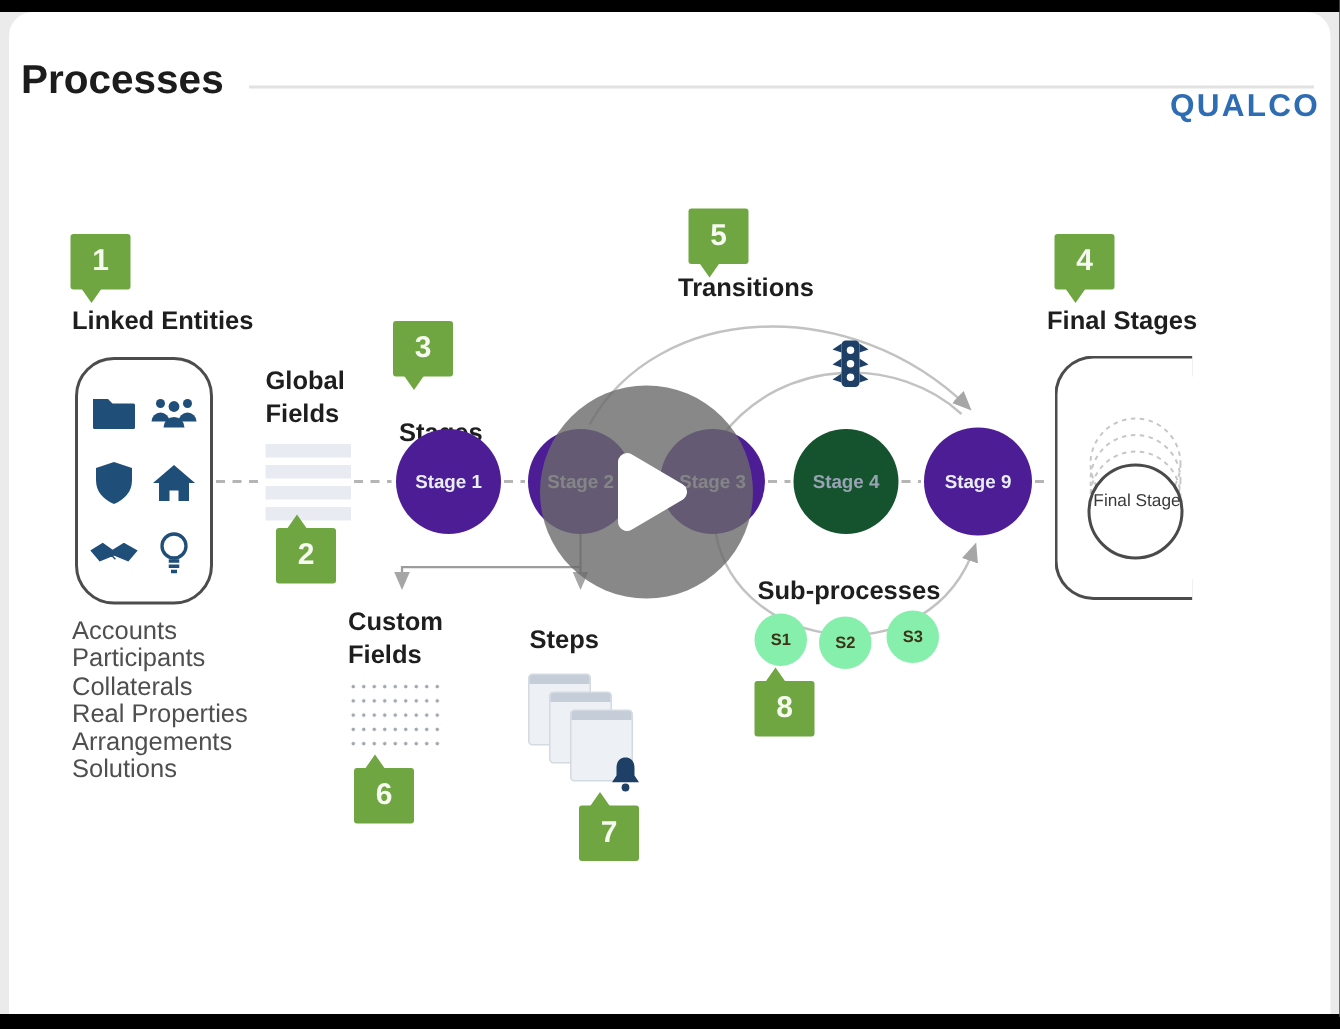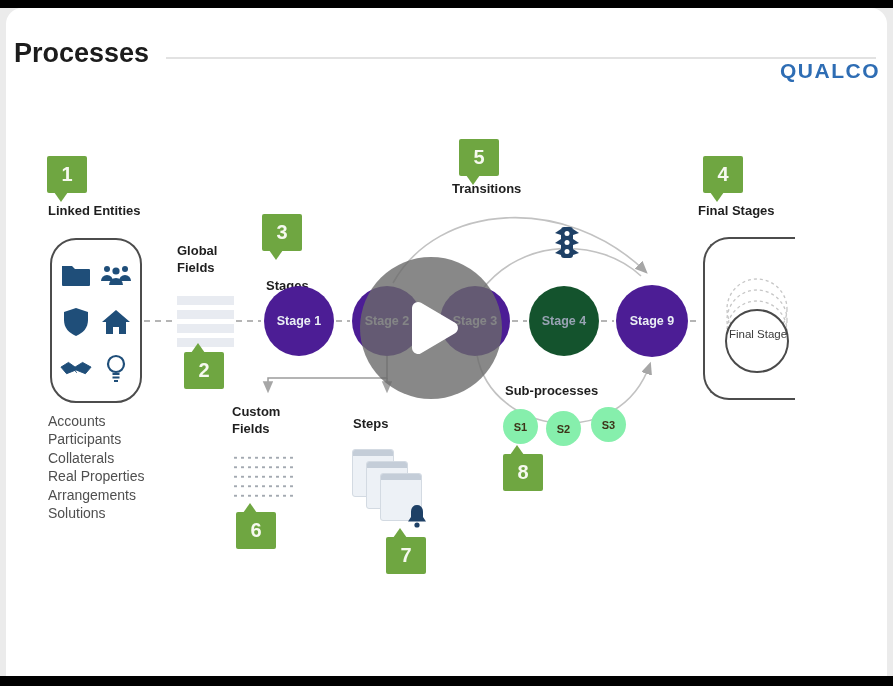--- a/index.html
+++ b/index.html
@@ -18,30 +18,30 @@
           letter-spacing:1.5px; color:#2e6db4;margin-top:33px; }
 
   .badge { position:absolute; width:40px; height:37px; background:#6fa641;
            color:#f6f9ef; font-size:20px; font-weight:700; border-radius:2px;
            display:flex; align-items:center; justify-content:center; }
   .badge.tail-down::after { content:""; position:absolute; left:7px; bottom:-9px;
            border:7px solid transparent; border-bottom:0; border-top:10px solid #6fa641; }
   .badge.tail-up::after { content:""; position:absolute; left:7px; top:-9px;
            border:7px solid transparent; border-top:0; border-bottom:10px solid #6fa641; }
 
-  .label { position:absolute; font-size:13px; font-weight:700; color:#1e1e1e; line-height:1.3; }
+  .label { position:absolute; font-size:17px; font-weight:700; color:#1e1e1e; line-height:1.3; }
 
   .entity-box { left:50px; top:238px; width:92px; height:165px;
                 border:2px solid #4c4c4c; border-radius:26px; }
   .icon-grid { left:56px; top:252px; width:80px; height:140px; display:grid;
                grid-template-columns:1fr 1fr; grid-template-rows:1fr 1fr 1fr;
                align-items:center; justify-items:center; }
   .icon-grid svg { display:block; }
 
-  .entity-list { left:48px; top:412px; font-size:14px; color:#4f4f4f; line-height:18.4px; }
+  .entity-list { left:48px; top:412px; font-size:17px; color:#4f4f4f; line-height:18.4px; }
 
   .gbar { position:absolute; left:177px; width:57px; height:9px; background:#e8ebf1; }
 
   .stage { position:absolute; width:70px; height:70px; border-radius:50%;
            background:#4c1d95; color:#e9eef4; font-size:12.5px; font-weight:600;
            display:flex; align-items:center; justify-content:center; }
   .stage.light { background:#14532d; color:#98a3b3; }
 
   .final-box { left:703px; top:237px; width:92px; height:163px;
                border:2px solid #4c4c4c; border-right:none;

